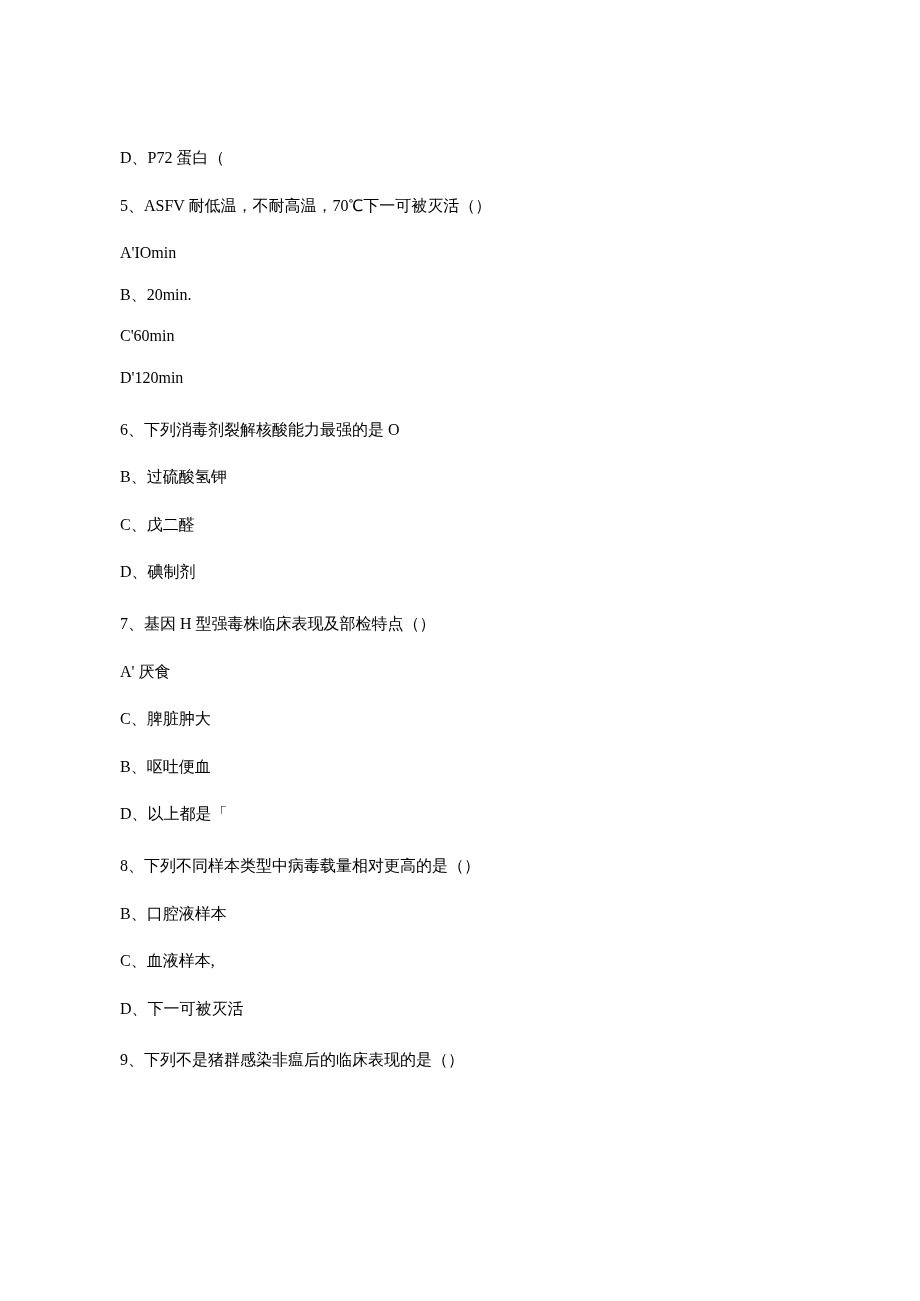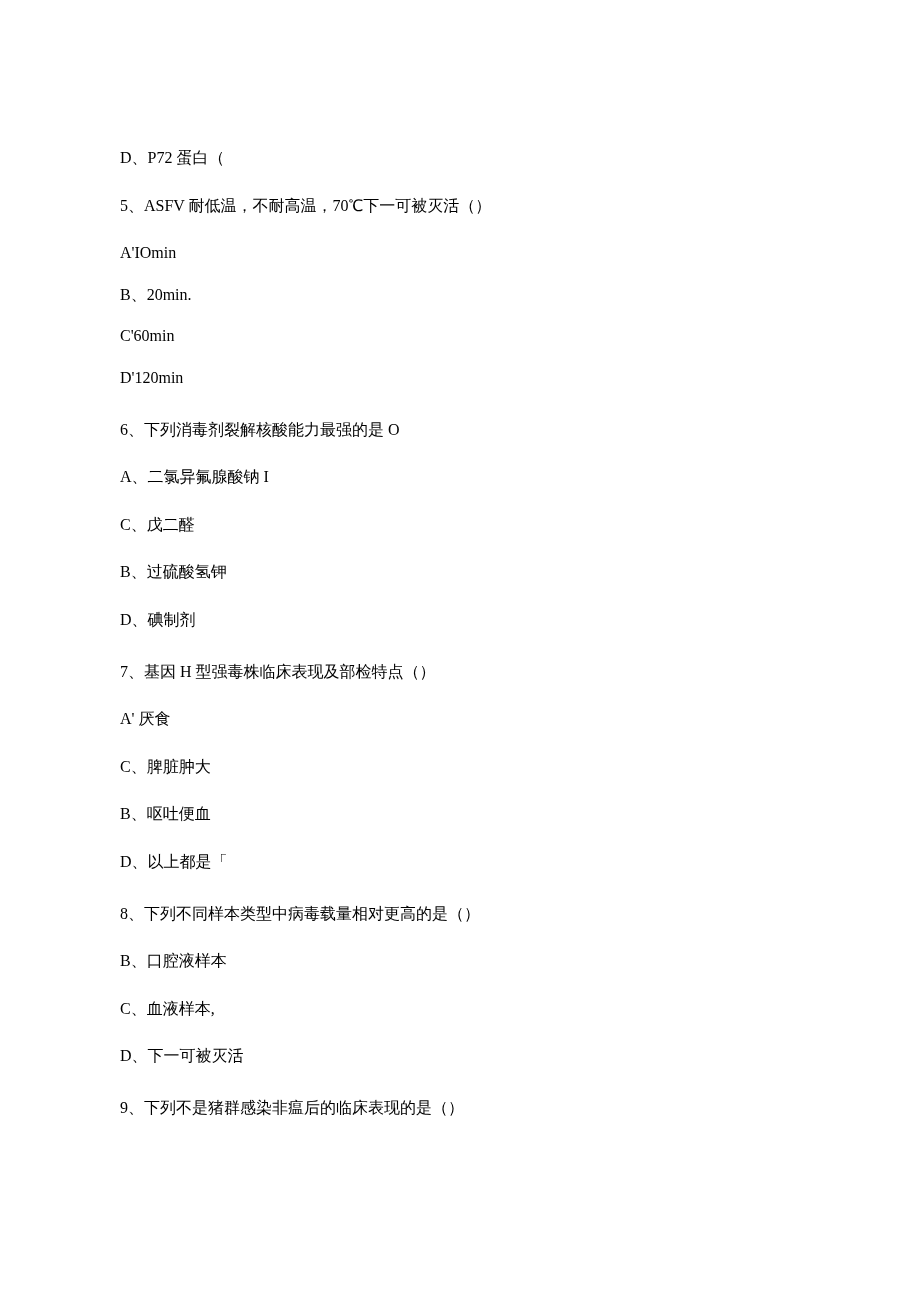--- a/index.html
+++ b/index.html
@@ -32,23 +32,22 @@
 
 <div class="page">
   <div id="content">
       <div class="line">D、P72 蛋白（</div>
       <div class="line">5、ASFV 耐低温，不耐高温，70℃下一可被灭活（）</div>
       <div class="line tight">A'IOmin</div>
       <div class="line tight">B、20min.</div>
       <div class="line tight">C'60min</div>
       <div class="line">D'120min</div>
       <div class="line block-gap">6、下列消毒剂裂解核酸能力最强的是 O</div>
-      <div class="line">A、二氯异氟腺酸钠 I</div>
+      <div class="line">B、过硫酸氢钾</div>
       <div class="line">C、戊二醛</div>
-      <div class="line">B、过硫酸氢钾</div>
       <div class="line">D、碘制剂</div>
       <div class="line block-gap">7、基因 H 型强毒株临床表现及部检特点（）</div>
       <div class="line">A' 厌食</div>
       <div class="line">C、脾脏肿大</div>
       <div class="line">B、呕吐便血</div>
       <div class="line">D、以上都是「</div>
       <div class="line block-gap">8、下列不同样本类型中病毒载量相对更高的是（）</div>
       <div class="line">B、口腔液样本</div>
       <div class="line">C、血液样本,</div>
       <div class="line">D、下一可被灭活</div>

